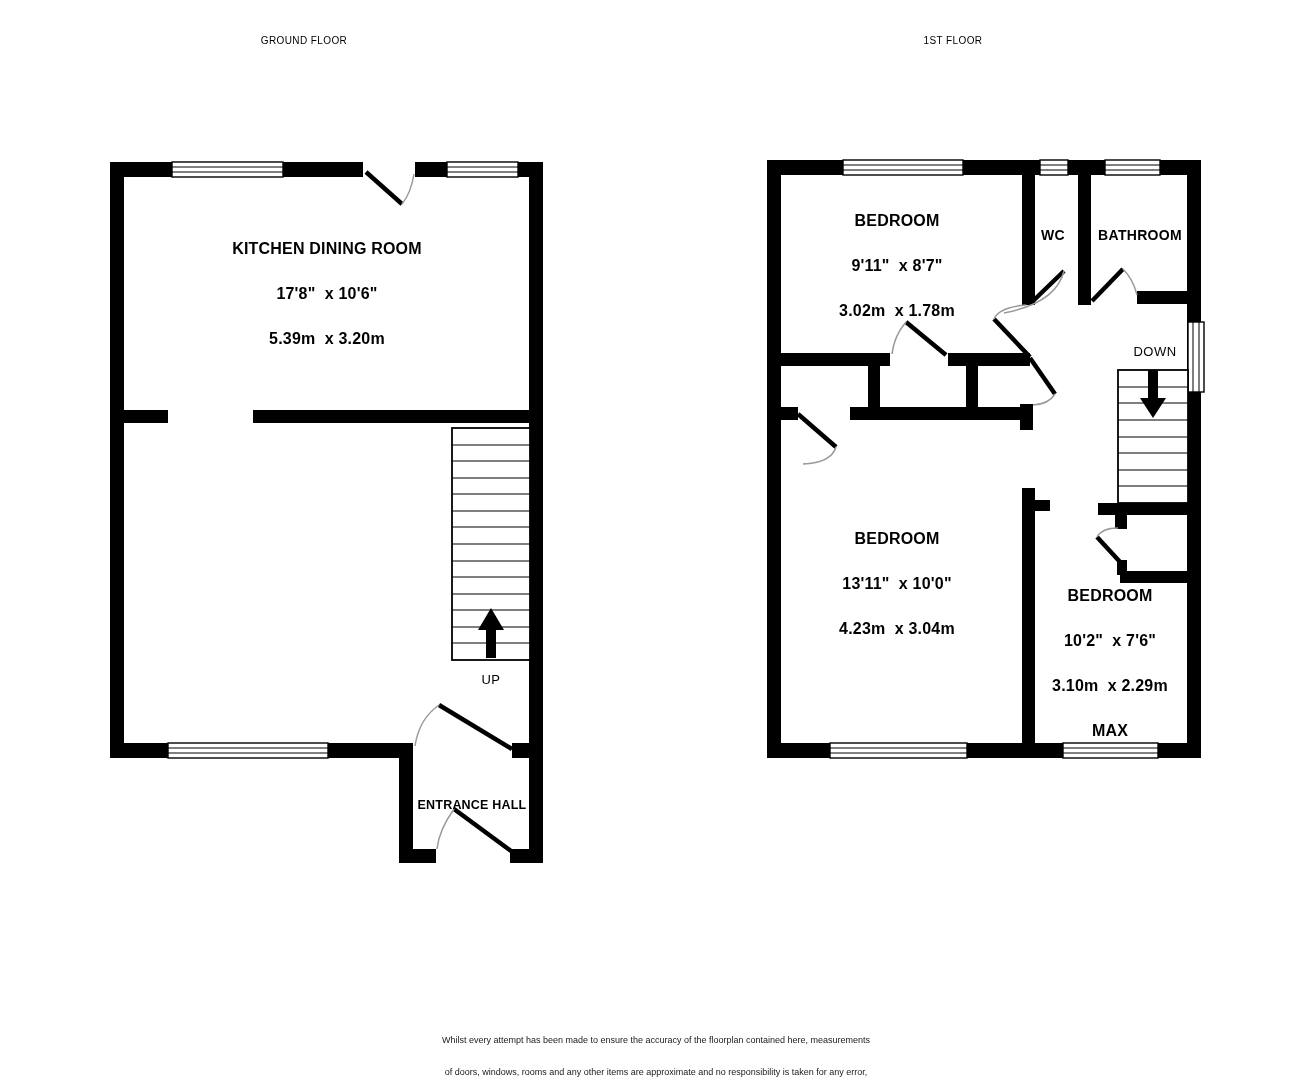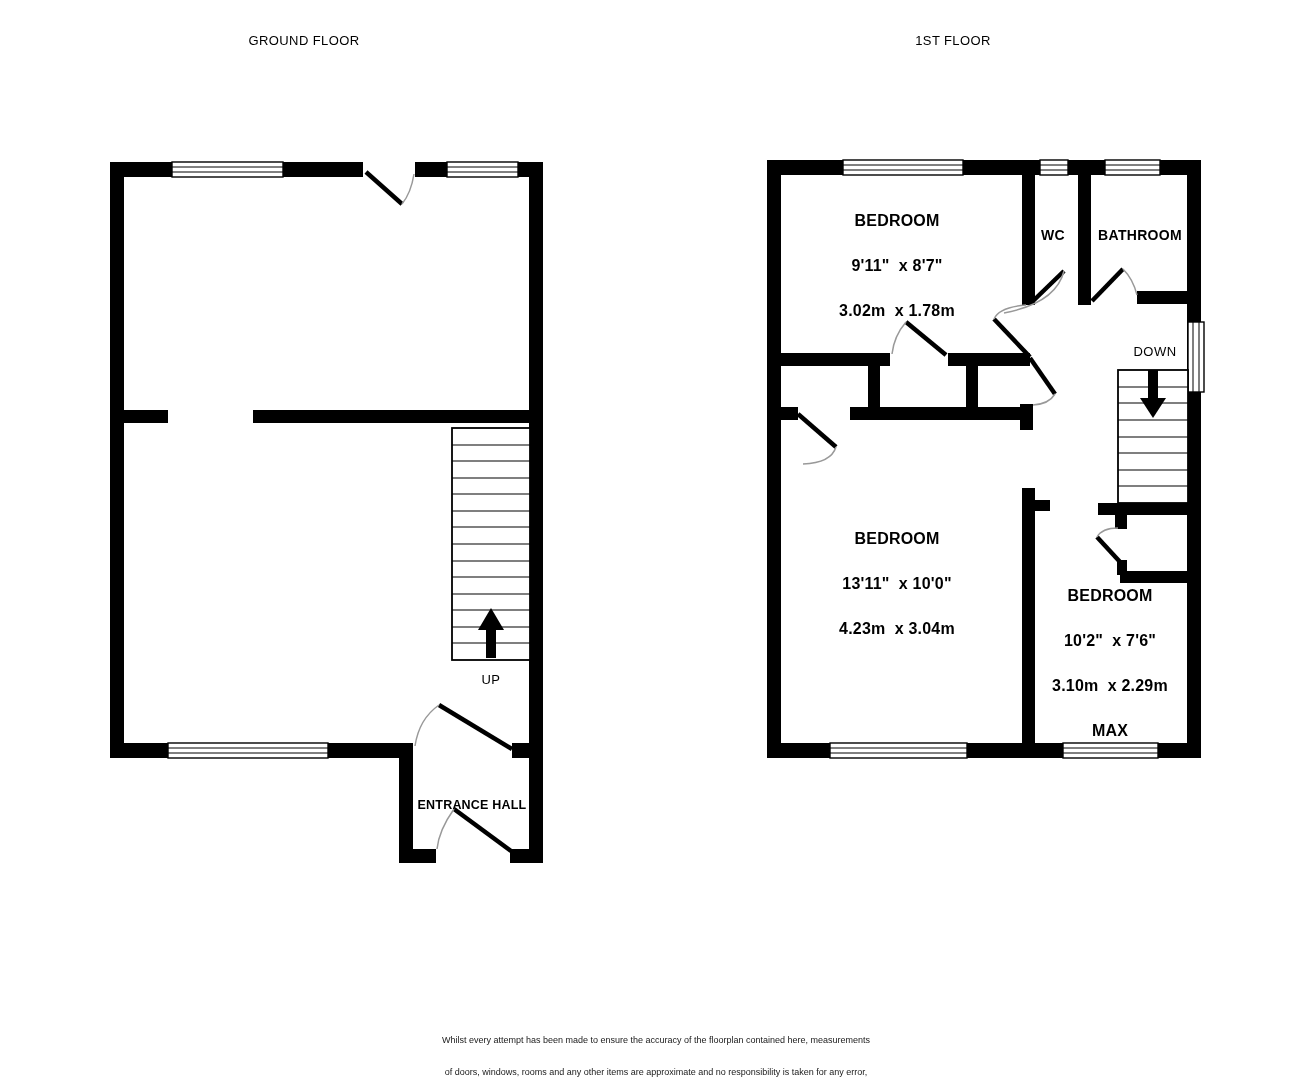--- a/index.html
+++ b/index.html
@@ -2,21 +2,21 @@
 <html><head>
 <meta charset="utf-8">
 <style>
   html,body{margin:0;padding:0;background:#fff;}
   .canvas{
     position:relative;width:1312px;height:1080px;background:#fff;overflow:hidden;
     font-family:"Liberation Sans", sans-serif;color:#000;
   }
   .plan-svg{position:absolute;left:0;top:0;}
   .lbl{position:absolute;transform:translate(-50%,-50%);text-align:center;white-space:pre;}
-  .title{font-size:13px;letter-spacing:0.4px;font-weight:400;}
+  .title{font-size:10px;letter-spacing:0.4px;font-weight:400;}
   .room{font-weight:bold;font-size:16px;line-height:15px;letter-spacing:0.2px;}
   .room-lg{font-weight:bold;font-size:14px;letter-spacing:0.3px;}
   .room-sm{font-weight:bold;font-size:12.5px;letter-spacing:0.2px;text-align:right;}
   .stair-lbl{font-size:13px;letter-spacing:0.5px;font-weight:400;}
   .footer{
     position:absolute;left:656px;top:1014px;transform:translate(-50%,0);
     font-size:9px;line-height:10.5px;text-align:center;color:#1a1a1a;white-space:pre;
   }
 </style>
 </head>
@@ -180,20 +180,25 @@
         <path d="M1055,394 Q1049,404 1033,405"></path>
         <path d="M836,447 Q831,463 803,464"></path>
         <path d="M1097,537 Q1102,528 1118,528"></path>
       </g>
     </g>
   </svg>
 
   <div class="lbl title" style="left:304px;top:40px;">GROUND FLOOR</div>
   <div class="lbl title" style="left:953px;top:40px;">1ST FLOOR</div>
 
+  <div class="lbl room" style="left:327px;top:293px;">
+    <div>KITCHEN DINING ROOM</div>
+    <div>17'8"  x 10'6"</div>
+    <div>5.39m  x 3.20m</div>
+  </div>
 
 
   <div class="lbl room-sm" style="left:472px;top:805px;">ENTRANCE HALL</div>
 
   <div class="lbl stair-lbl" style="left:491px;top:679px;">UP</div>
 
   <div class="lbl room" style="left:897px;top:265px;">
     <div>BEDROOM</div>
     <div>9'11"  x 8'7"</div>
     <div>3.02m  x 1.78m</div>

